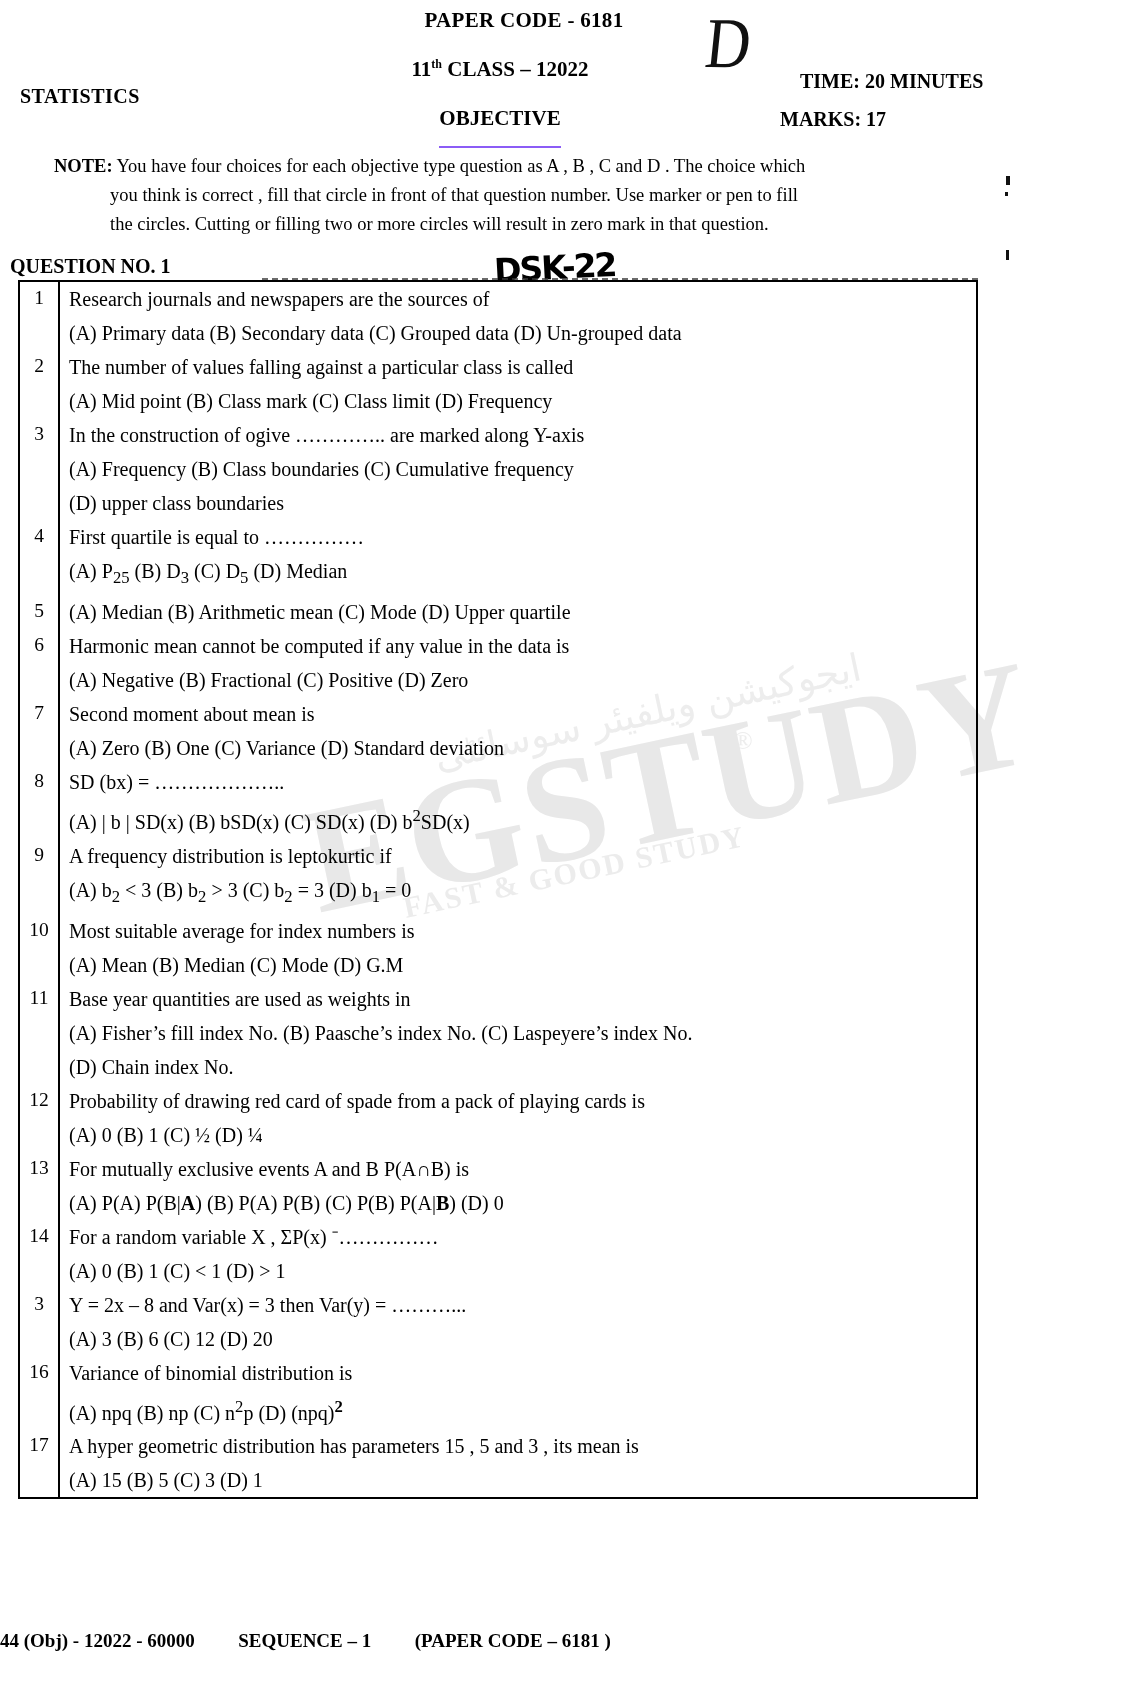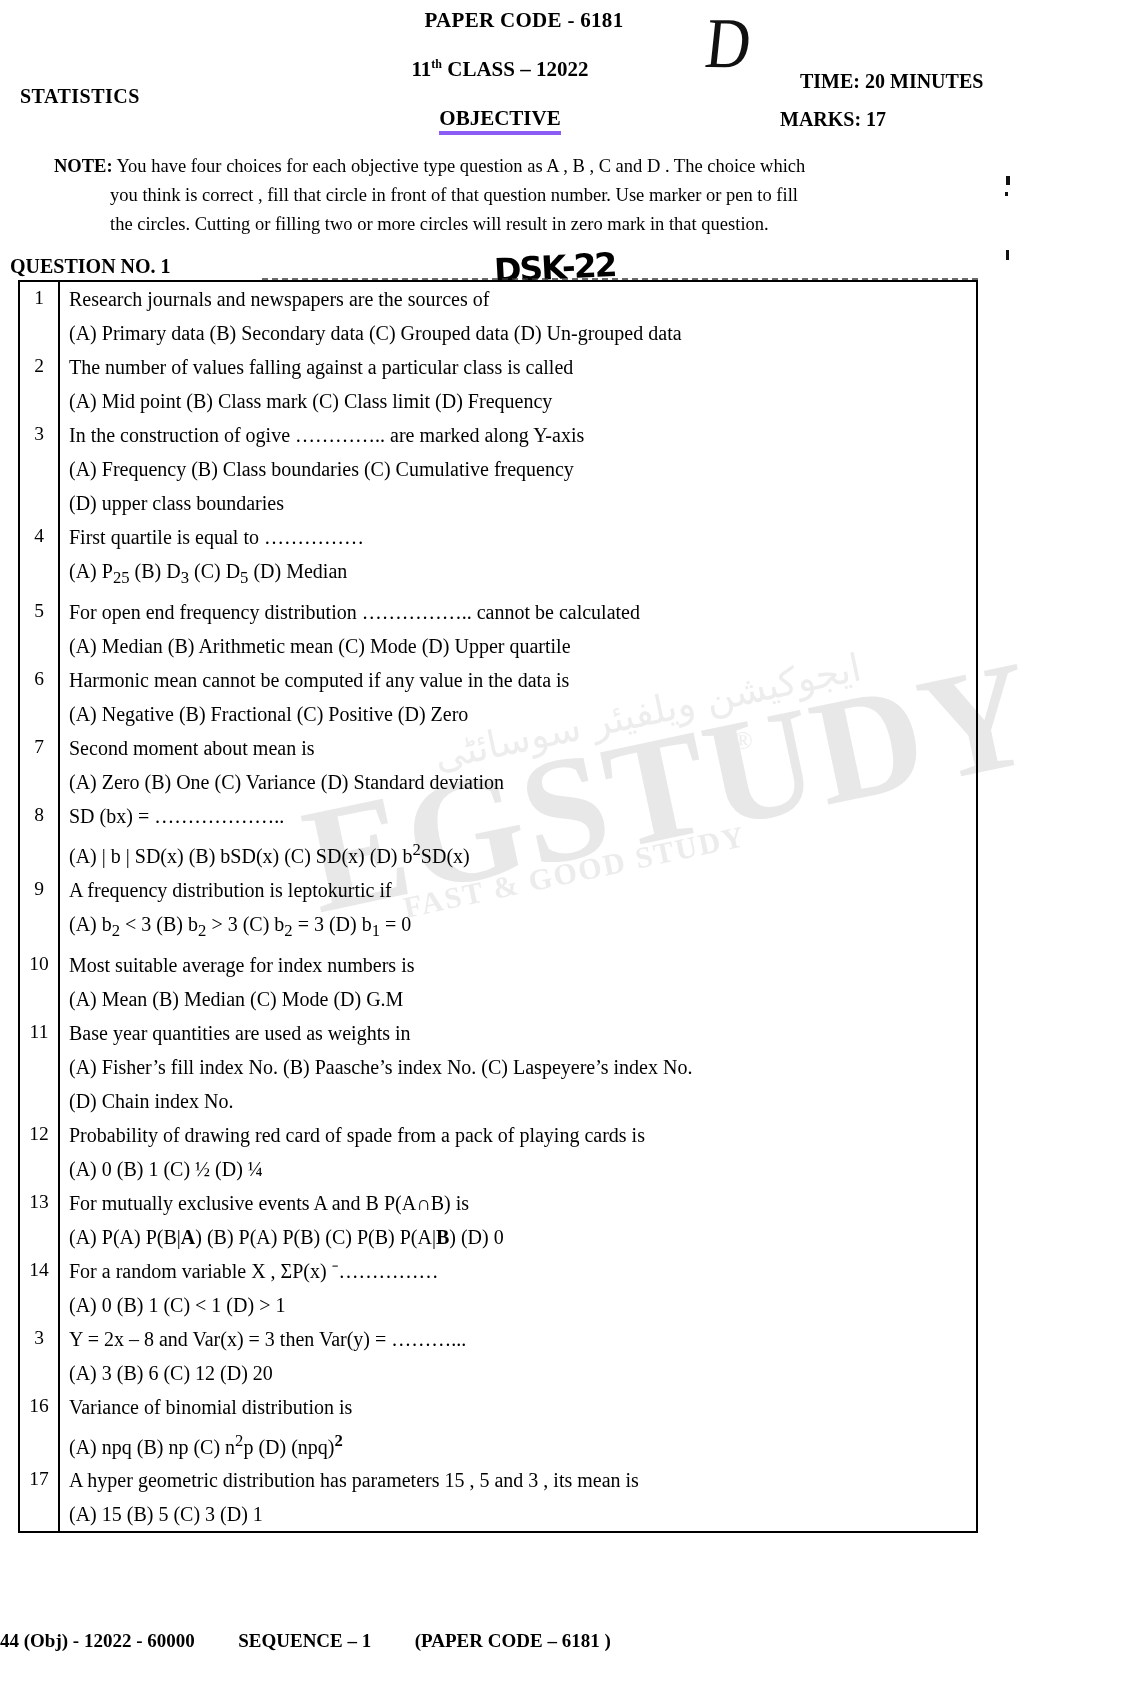--- a/index.html
+++ b/index.html
@@ -103,22 +103,22 @@
   .hdr-objective {
     position: absolute;
     left: 0; top: 106px;
     width: 1000px;
     text-align: center;
     font-family: "Liberation Serif", serif;
     font-weight: bold;
     font-size: 21px;
   }
   .hdr-objective span {
-    border-bottom: 4px solid #8b5cf6;
-    padding-bottom: 1px;
+    border-bottom: 2px solid #8b5cf6;
+    padding-bottom: 16px;
   }
   .hdr-time {
     position: absolute;
     left: 780px; top: 70px;
     font-family: "Liberation Serif", serif;
     font-weight: bold;
     font-size: 20px;
     margin-left: 20px;
   }
   .hdr-marks {
@@ -313,21 +313,20 @@
       <div class="qrow">
         <div class="qnum">4</div>
         <div class="qbody">
           <div class="qstem">First quartile is equal to ……………</div>
           <div class="qopts">(A)  P<sub>25</sub>        (B)  D<sub>3</sub>    (C)  D<sub>5</sub>       (D) Median</div>
         </div>
       </div>
       <div class="qrow">
         <div class="qnum">5</div>
         <div class="qbody">
-          <div class="qstem">For open end frequency distribution …………….. cannot be calculated</div>
           <div class="qopts">(A) Median         (B) Arithmetic mean        (C) Mode       (D) Upper quartile</div>
         </div>
       </div>
       <div class="qrow">
         <div class="qnum">6</div>
         <div class="qbody">
           <div class="qstem">Harmonic mean cannot be computed if any value in the data is</div>
           <div class="qopts">(A) Negative     (B) Fractional      (C) Positive        (D) Zero</div>
         </div>
       </div>

